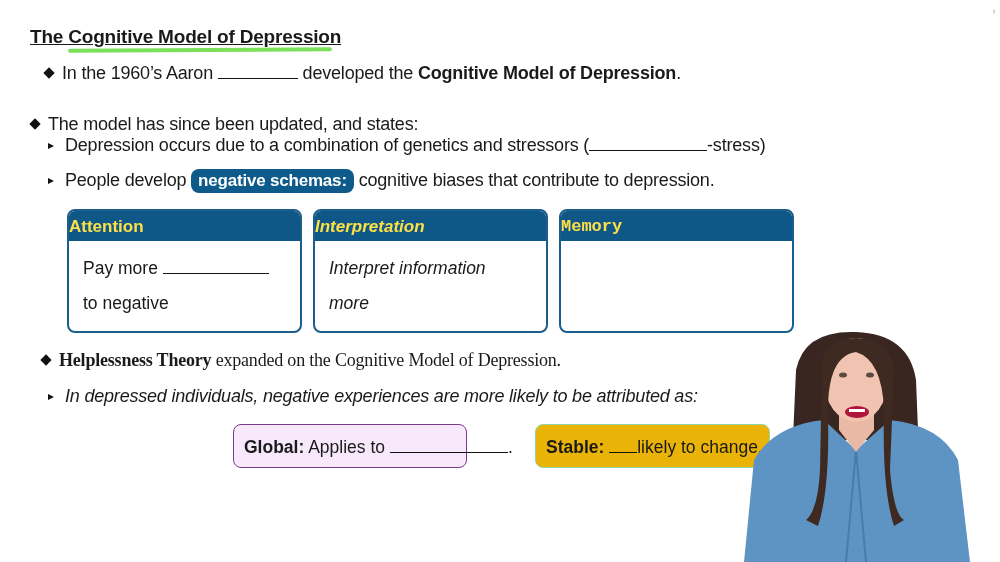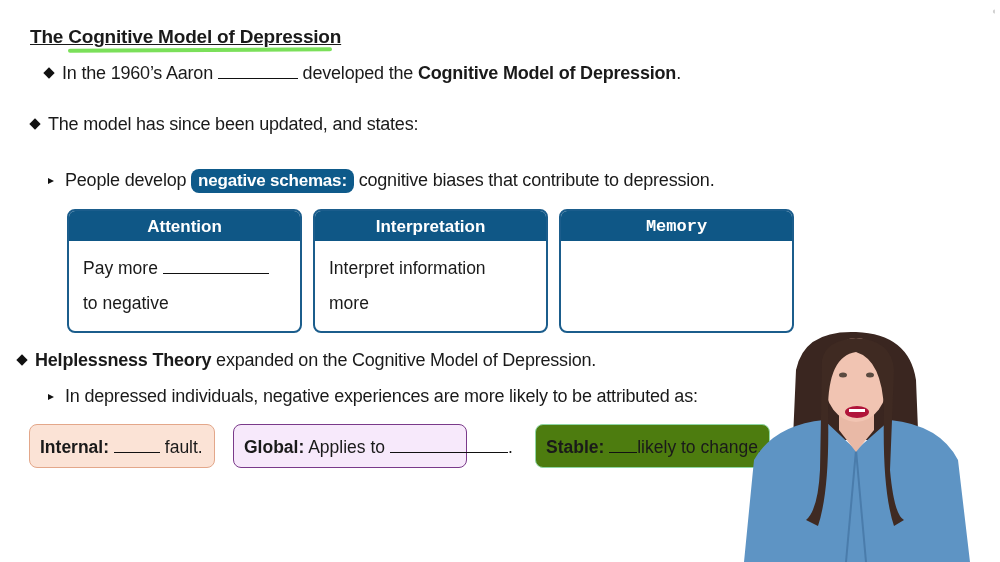--- a/index.html
+++ b/index.html
@@ -25,31 +25,31 @@
   .blank { display:inline-block; border-bottom:1.5px solid #111; height:14px; vertical-align:baseline; }
   .pill {
     display:inline-block; background:#0e5a8a; color:#fff; font-weight:bold;
     padding:2px 7px; border-radius:8px; font-size:17px;text-align:center;
   }
   .card {
     position:absolute; top:209px; width:231px; height:120px;
     border:2px solid #1b5d8c; border-radius:8px; overflow:hidden; background:#fff;
   }
   .card-head {
-    height:30px; background:#0f5786; color:#ffffff; font-weight:bold;
-    font-size:17px; text-align:center; line-height:31px;
+    height:30px; background:#0f5786; color:#fde047; font-weight:bold;
+    font-size:17px; text-align:left; line-height:31px;
   }
   .card-body { padding:10px 31px 0 14px; font-size:17.5px; line-height:35px; }
   .attr {
     position:absolute; top:424px; height:44px; border-radius:8px;
     font-size:17.5px; line-height:44px; padding:0 10px; box-sizing:border-box; white-space:nowrap;
   }
   .attr-internal { left:29px; width:186px; background:#fbe3d6; border:1.5px solid #e3a78a; }
   .attr-global { left:233px; width:234px; background:#f7e9fb; border:1.5px solid #7a3a8a; }
-  .attr-stable { left:535px; width:235px; background:#4d7c0f; border:1.5px solid #8fd6a4; }
+  .attr-stable { left:535px; width:235px; background:#eab308; border:1.5px solid #8fd6a4; }
   .presenter {
     position:absolute; left:744px; top:330px; width:226px; height:232px;
   }
   .corner-icon {
     position:absolute; left:992px; top:6px; width:8px; height:10px;
     color:#cfcfcf; font-size:9px;
   }
 </style>
 </head>
 <body>
@@ -60,56 +60,56 @@
   <div class="title-highlight"></div>
 
   <div class="line" style="left:45px; top:63px;">
     <span class="bullet-main"></span><span>In the 1960’s Aaron </span><span class="blank" style="width:80px;"></span><span> developed the </span><b>Cognitive Model of Depression</b><span>.</span>
   </div>
 
   <div class="line" style="left:31px; top:98px;margin-top:16px;">
     <span class="bullet-main"></span><span>The model has since been updated, and states:</span>
   </div>
 
+  <div class="line" style="left:48px; top:135px;">
+    <span class="bullet-sub"></span><span>Depression occurs due to a combination of genetics and stressors (</span><span class="blank" style="width:118px;"></span><span>-stress)</span>
+  </div>
 
   <div class="line" style="left:48px; top:169px;">
     <span class="bullet-sub"></span><span>People develop </span><span class="pill">negative schemas:</span><span> cognitive biases that contribute to depression.</span>
   </div>
 
   <div class="card" style="left:67px;">
     <div class="card-head">Attention</div>
     <div class="card-body">
       <div><span>Pay more </span><span class="blank" style="width:106px;"></span></div>
       <div>to negative experiences.</div>
     </div>
   </div>
 
-  <div class="card" style="left:313px;">
+  <div class="card" style="left:313px;font-style:italic;">
     <div class="card-head">Interpretation</div>
     <div class="card-body">
       <div>Interpret information more</div>
       <div><span class="blank" style="width:106px;"></span><span>.</span></div>
     </div>
   </div>
 
   <div class="card" style="left:559px;font-family:Liberation Mono, monospace;">
     <div class="card-head">Memory</div>
   </div>
 
-  <div class="line" style="left:18px; top:350px;">
+  <div class="line" style="left:42px; top:350px;font-family:Liberation Serif, serif;">
     <span class="bullet-main"></span><b>Helplessness Theory</b><span> expanded on the Cognitive Model of Depression.</span>
   </div>
 
-  <div class="line" style="left:48px; top:386px;">
+  <div class="line" style="left:48px; top:386px;font-style:italic;">
     <span class="bullet-sub"></span><span>In depressed individuals, negative experiences are more likely to be attributed as:</span>
   </div>
 
-  <div class="attr attr-internal">
-    <b>Internal:</b> <span class="blank" style="width:46px;"></span><span> fault.</span>
-  </div>
 
   <div class="attr attr-global">
     <b>Global:</b><span> Applies to </span><span class="blank" style="width:118px;"></span><span>.</span>
   </div>
 
   <div class="attr attr-stable">
     <b>Stable:</b> <span class="blank" style="width:28px;"></span><span>likely to change.</span>
   </div>
 
   <div class="corner-icon">◐</div>

